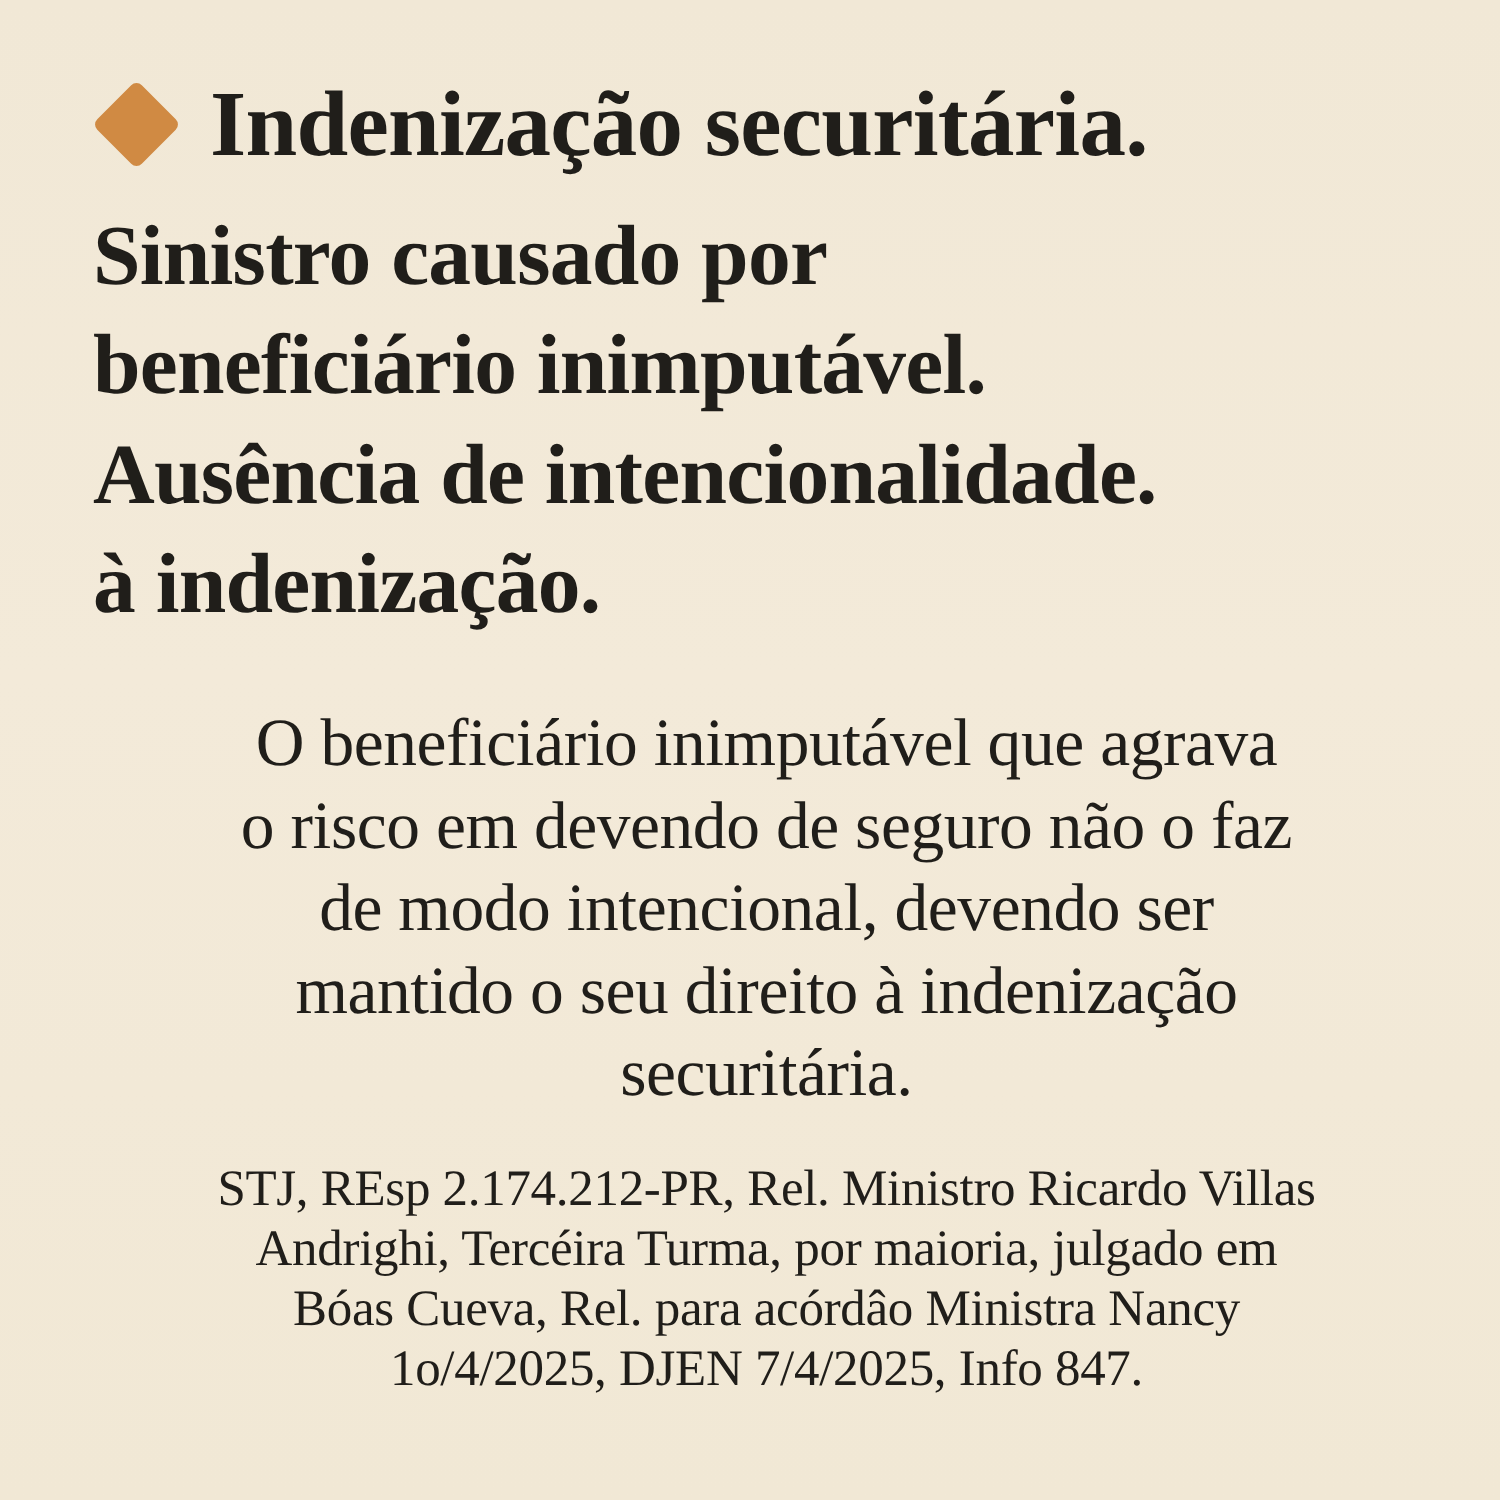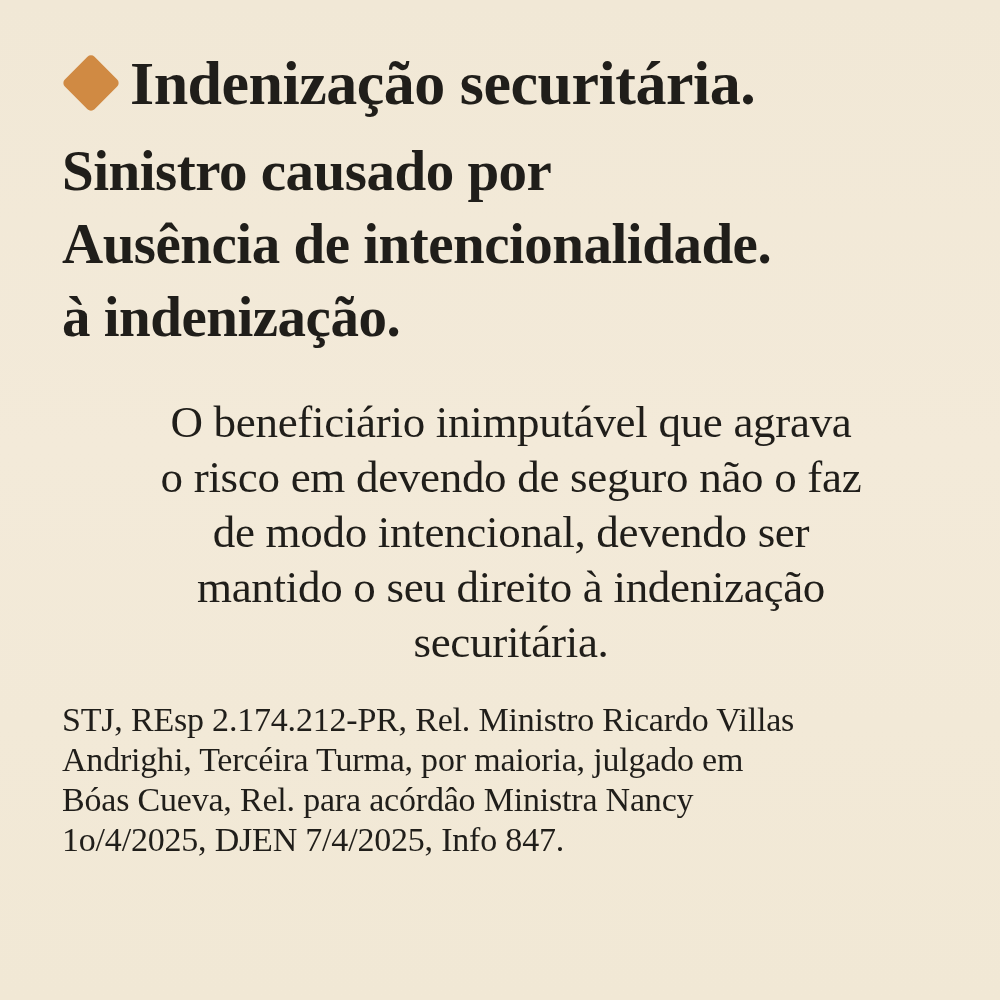--- a/index.html
+++ b/index.html
@@ -13,21 +13,21 @@
     box-sizing: border-box;
     background: linear-gradient(180deg, #f1e8d6 0%, #f3ead9 45%, #f1e8d5 100%);
     font-family: "Liberation Serif", serif;
     color: #201e1a;
     padding: 52px 40px 0 62px;
     overflow: hidden;
   }
   .headline {
     display: flex;
     align-items: center;
-    gap: 18px;
+    gap: 28px;
     margin-bottom: 20px;
   }
   .diamond {
     width: 42px;
     height: 42px;
     background: #d08a43;
     border-radius: 5px;
     transform: rotate(45deg);
     flex: 0 0 auto;
     margin-left: 8px;
@@ -51,34 +51,35 @@
     line-height: 55px;
     letter-spacing: -0.3px;
     margin-bottom: 30px;
   }
   .body-par .line { white-space: nowrap; text-align: center; }
   .citation {
     font-size: 34px;
     line-height: 40px;
     letter-spacing: -0.2px;
   }
-  .citation .line { white-space: nowrap; }
+  .citation .line { white-space: nowrap; text-align: center; }
 </style>
 </head>
 <body>
 
 <div class="page">
 
   <div class="headline">
     <span class="diamond"></span>
     <span class="headline-text">Indenização securitária.</span>
   </div>
 
   <div class="subtitle">
     <div class="line">Sinistro causado por</div>
+    <div class="line">beneficiário inimputável.</div>
     <div class="line">Ausência de intencionalidade.</div>
     <div class="line">à indenização.</div>
   </div>
 
   <div class="body-par">
     <div class="line">O beneficiário inimputável que agrava</div>
     <div class="line">o risco em devendo de seguro não o faz</div>
     <div class="line">de modo intencional, devendo ser</div>
     <div class="line">mantido o seu direito à indenização</div>
     <div class="line">securitária.</div>

